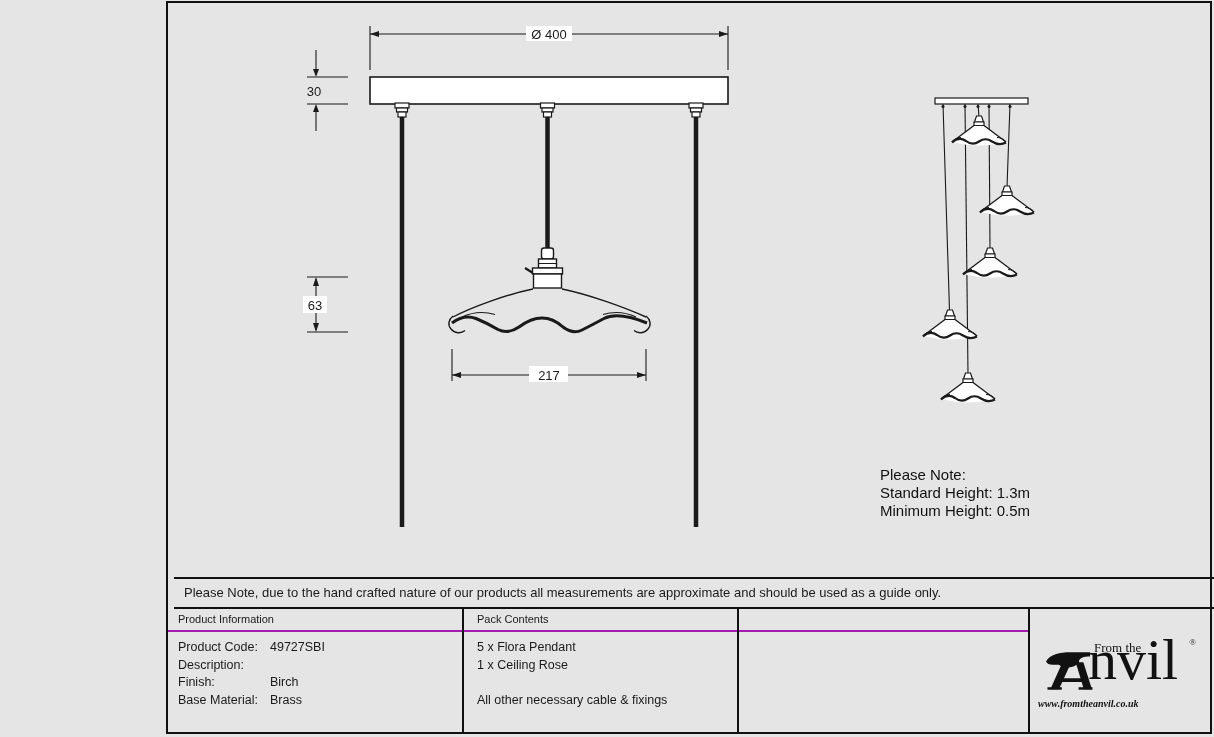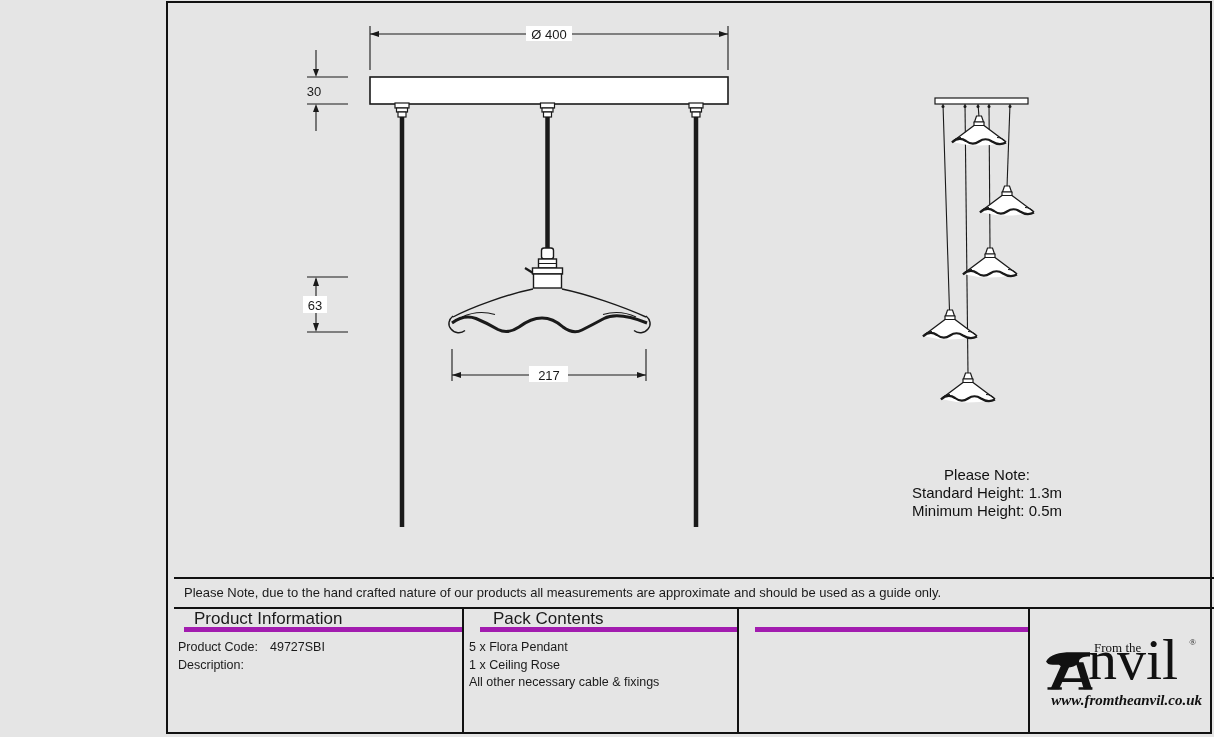--- a/index.html
+++ b/index.html
@@ -11,65 +11,65 @@
   }
   .sheet { position:relative; width:1214px; height:737px; background:#e5e5e5; overflow:hidden; }
   .frame {
     position:absolute; left:166px; top:1px;
     width:1046px; height:733px;
     border:2px solid #111;
   }
   .drawing-svg { position:absolute; left:0; top:0; width:1042px; height:574px; }
   .height-note {
     position:absolute; left:712px; top:463px; width:214px;
-    text-align:center; font-size:15px; line-height:18px; color:#111;
+    text-align:left; font-size:15px; line-height:18px; color:#111;
   }
   .note-strip {
     position:absolute; left:6px; top:574px; width:1042px; height:32px;
     border-top:2px solid #111; border-bottom:2px solid #111;
     font-size:13px; line-height:28px; padding-left:10px;
     white-space:nowrap; overflow:hidden;
   }
   .spec-table { position:absolute; left:0; top:606px; width:1042px; height:123px; }
   .col { position:absolute; top:0; height:123px; }
   .col-product { left:0; width:294px; }
   .col-pack    { left:294px; width:275px; border-left:2px solid #111; }
   .col-extra   { left:569px; width:291px; border-left:2px solid #111; }
   .col-logo    { left:860px; width:182px; border-left:2px solid #111;
                  display:flex; align-items:center; justify-content:center; }
   .cell-header {
-    height:23px; border-bottom:5px solid #a21caf;
-    font-size:17px; line-height:20px; padding-left:10px;margin-left:16px;
+    height:23px; border-bottom:2px solid #a21caf;
+    font-size:11px; line-height:20px; padding-left:10px;
   }
   .cell-body { padding:7px 8px 0 10px; font-size:12.5px; line-height:17.5px; }
   .info-row { display:flex;align-items:center; }
   .info-label { width:92px; flex:0 0 92px; }
   .info-value { width:172px; }
-  .pack-body { padding-left:5px; }
+  .pack-body { padding-left:13px; }
   .pack-item { display:block; }
-  .pack-item.gap { }
+  .pack-item.gap { margin-top:18px; }
   .col-pack .cell-header { padding-left:13px; }
 
   
   .logo { position:relative; width:152px; height:64px; }
   .anvil-a { position:absolute; left:0; top:9px; width:50px; height:44px; }
   .brand-tail {
     position:absolute; left:44px; top:-9px;
     font-family:"Liberation Serif", serif; font-size:58px; line-height:60px;
     letter-spacing:0px; color:#111;
   }
   .brand-prefix {
     position:absolute; left:50px; top:1px;
     font-family:"Liberation Serif", serif; font-size:13px; color:#111; white-space:nowrap;
   }
   .brand-reg { position:absolute; right:0px; top:-2px; font-size:9px; font-family:"Liberation Serif", serif; }
   .brand-url {
-    position:absolute; left:-6px; bottom:-6px; width:164px; text-align:right;
+    position:absolute; left:-6px; bottom:-6px; width:164px; text-align:left;
     font-family:"Liberation Serif", serif; font-style:italic; font-weight:bold;
-    font-size:15px; color:#111; white-space:nowrap;
+    font-size:10px; color:#111; white-space:nowrap;
   }
   svg text { font-family:"Liberation Sans", sans-serif; font-size:13px; fill:#1a1a1a; }
 </style>
 </head>
 <body>
 
 <div class="sheet">
   <div class="frame">
 
     <svg class="drawing-svg" viewBox="168 3 1042 574">
@@ -205,20 +205,28 @@
 
       <div class="col col-product">
         <div class="cell-header">Product Information</div>
         <div class="cell-body">
           <div class="info-row">
             <span class="info-label">Product Code:</span>
             <span class="info-value">49727SBI</span>
           </div>
           <div class="info-row">
             <span class="info-label">Description:</span>
+          </div>
+          <div class="info-row">
+            <span class="info-label">Finish:</span>
+            <span class="info-value">Birch</span>
+          </div>
+          <div class="info-row">
+            <span class="info-label">Base Material:</span>
+            <span class="info-value">Brass</span>
           </div>
         </div>
       </div>
 
       <div class="col col-pack">
         <div class="cell-header">Pack Contents</div>
         <div class="cell-body pack-body">
           <span class="pack-item">5 x Flora Pendant</span>
           <span class="pack-item">1 x Ceiling Rose</span>
           <span class="pack-item gap">All other necessary cable &amp; fixings</span>

